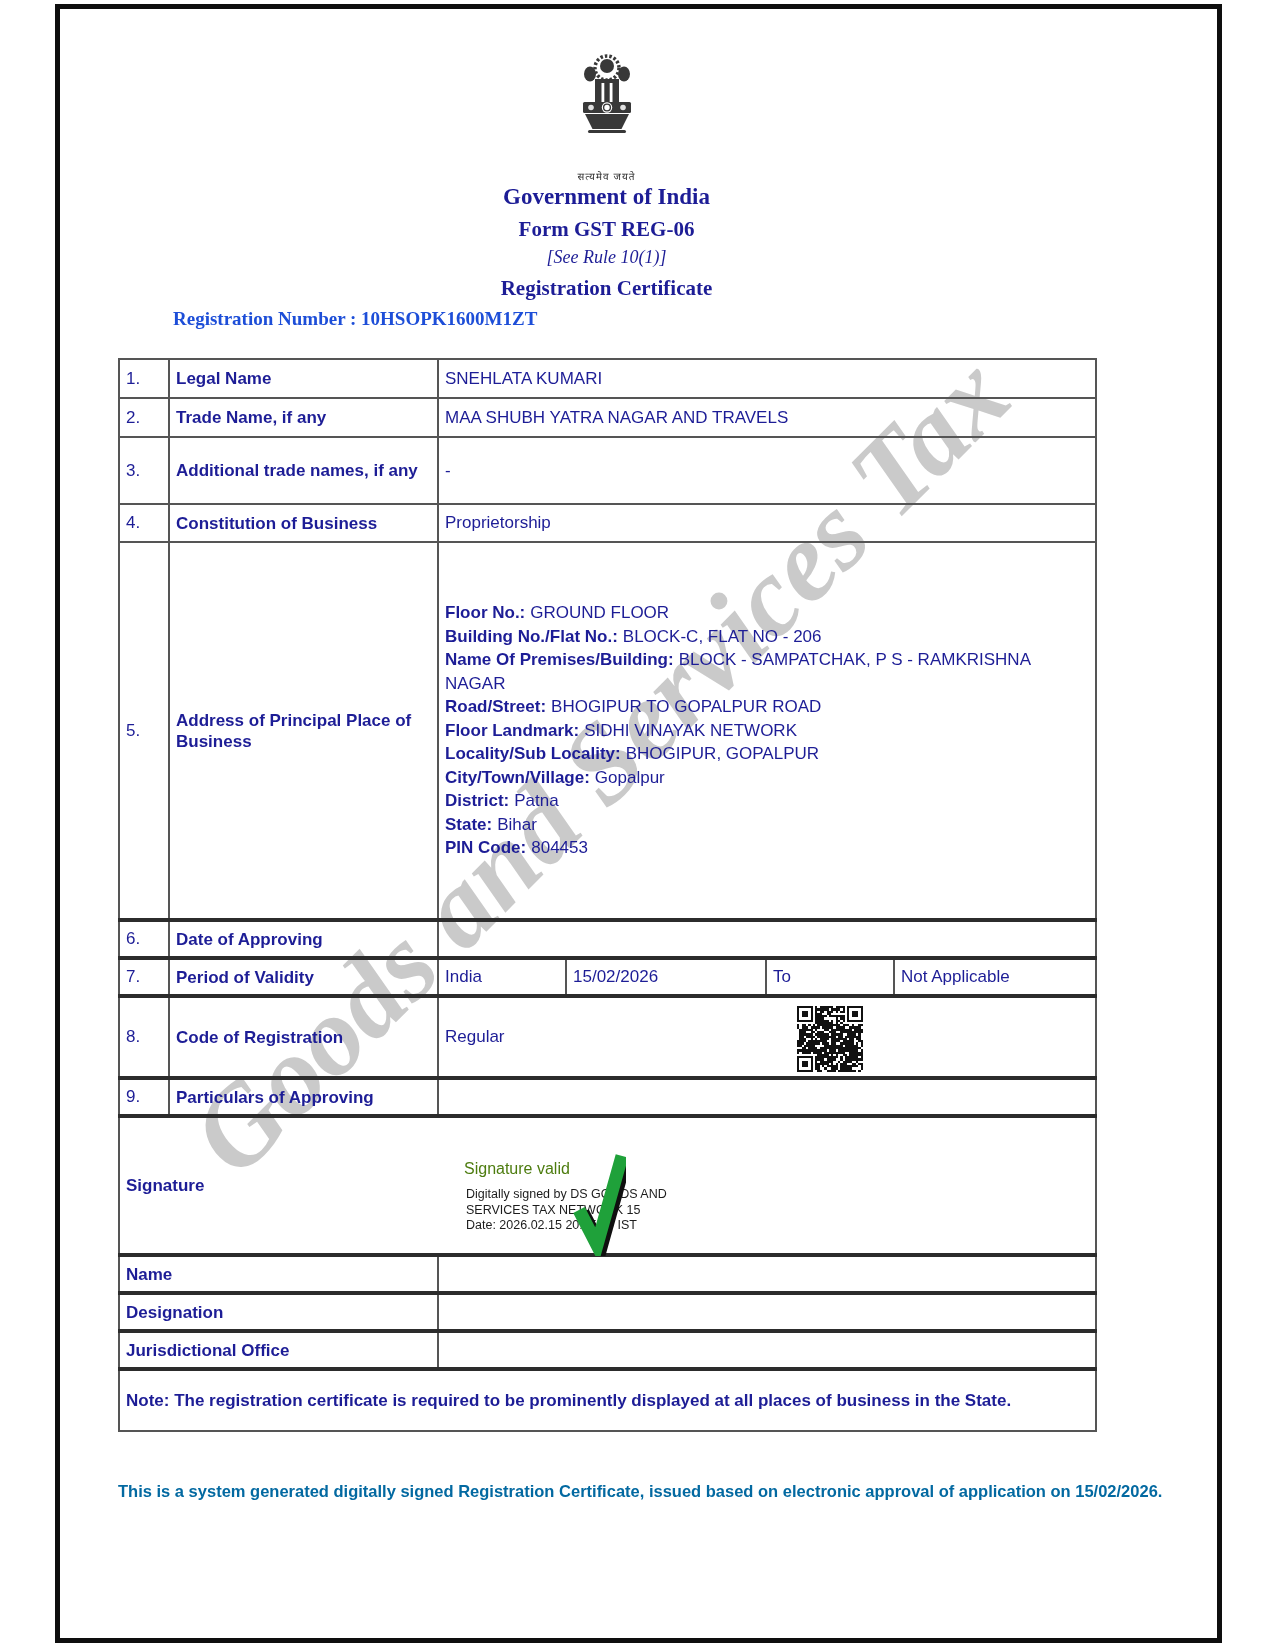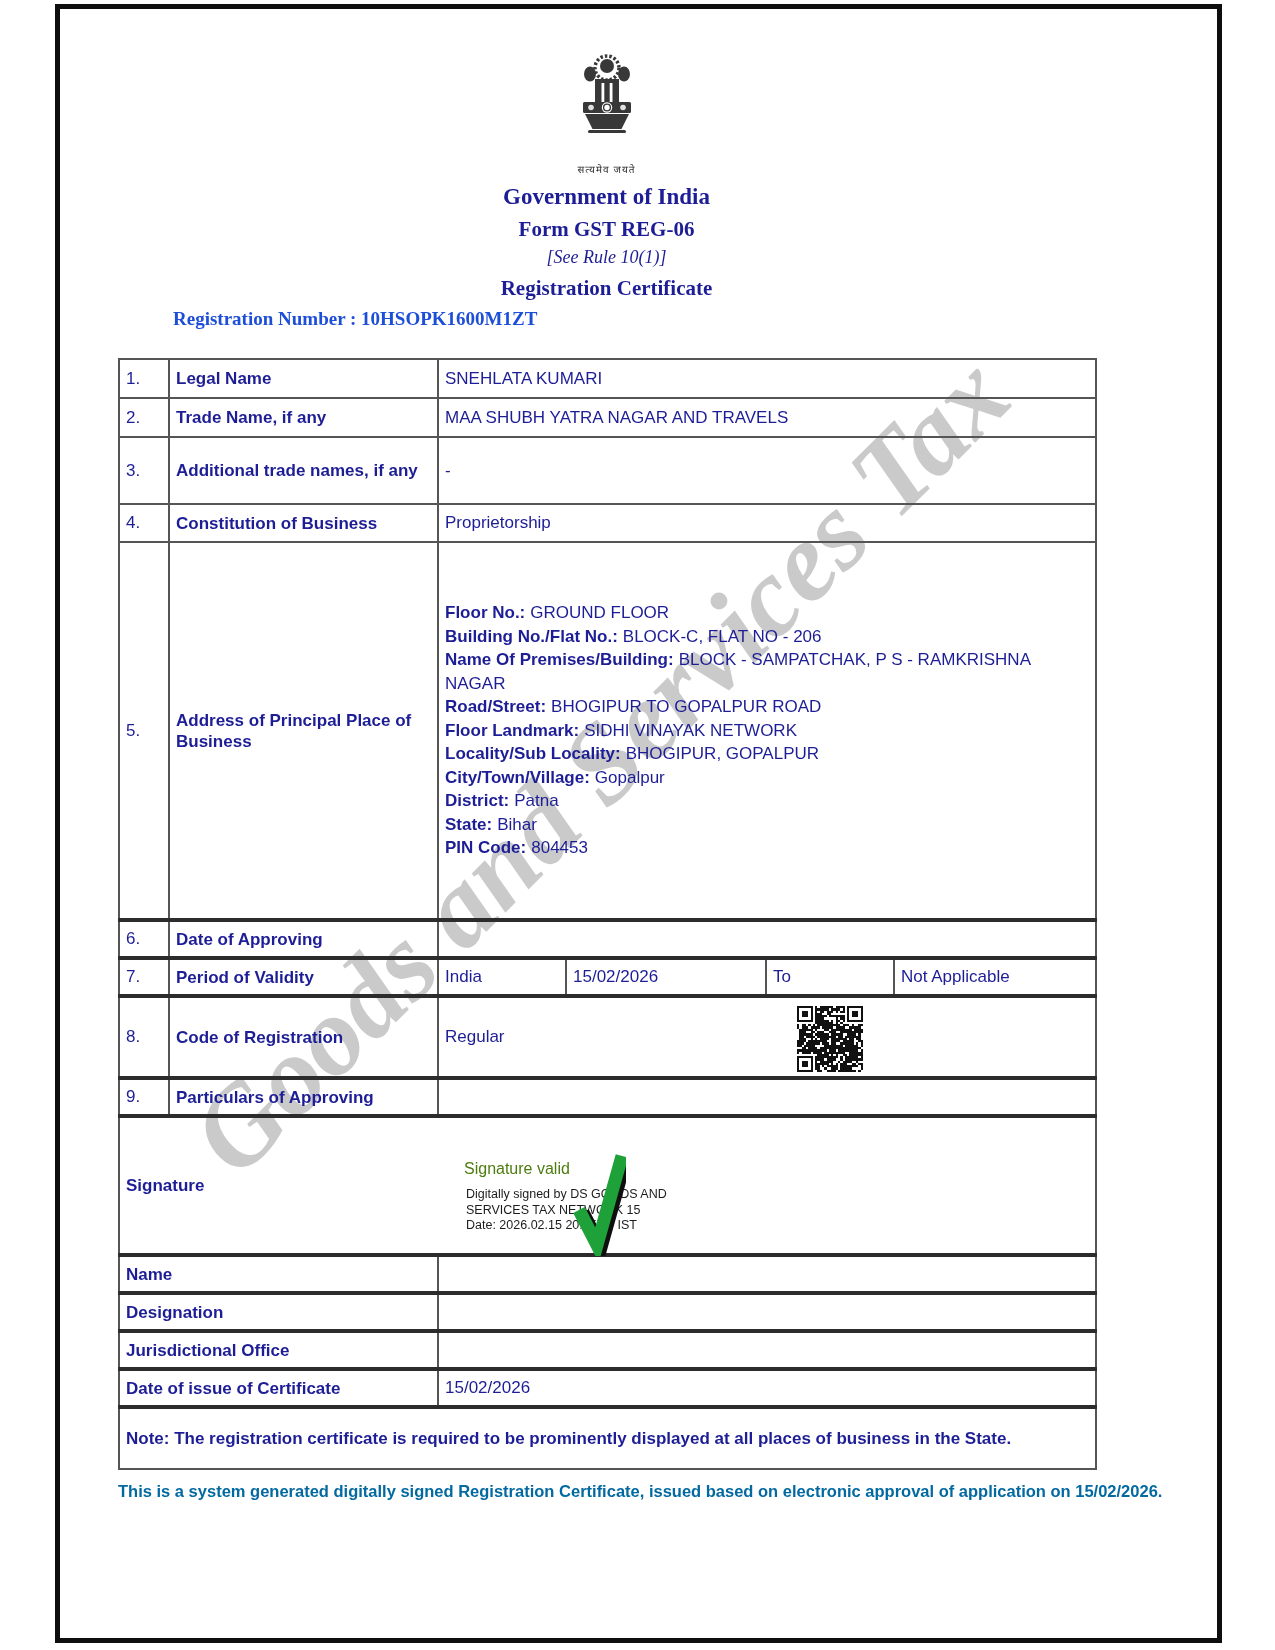--- a/index.html
+++ b/index.html
@@ -10,21 +10,21 @@
   .watermark{position:absolute;left:600px;top:765px;
          transform:translate(-50%,-50%) rotate(-45deg);
          font-family:"Liberation Serif","DejaVu Serif",serif;
          font-style:italic;font-weight:bold;font-size:112px;
          color:rgba(122,122,122,0.40);white-space:nowrap;z-index:0;}
   .content{position:absolute;left:118px;top:0;width:977px;z-index:1;}
   .hdr{position:absolute;left:0;width:100%;text-align:center;
        font-family:"Liberation Serif","DejaVu Serif",serif;
        font-weight:bold;color:#1d1d96;}
   .emblem{top:52px;}
-  .motto{font-size:10px;color:#2a2a2a;margin-top:2px;letter-spacing:1px;
+  .motto{font-size:10px;color:#2a2a2a;margin-top:9px;letter-spacing:1px;
          font-family:"DejaVu Sans",sans-serif;font-weight:normal;}
   .gov{top:184px;font-size:23px;}
   .form{top:217px;font-size:21px;}
   .rule{top:247px;font-size:18px;font-weight:normal;font-style:italic;}
   .title{top:276px;font-size:21px;}
   .regnum{position:absolute;top:308px;left:55px;
        font-family:"Liberation Serif","DejaVu Serif",serif;
        font-weight:bold;font-size:19px;color:#1d4ed8;}
   table.cert{position:absolute;top:358px;left:0;width:977px;
        border-collapse:collapse;table-layout:fixed;color:#1d1d96;background:transparent;}
@@ -793,24 +793,20 @@
       <tr class="thick" style="height:38px">
         <td colspan="2" class="lab">Designation</td>
         <td colspan="4"></td>
       </tr>
 
       <tr class="thick" style="height:38px">
         <td colspan="2" class="lab">Jurisdictional Office</td>
         <td colspan="4"></td>
       </tr>
 
-      <tr class="thick" style="height:38px">
-        <td colspan="2" class="lab">Date of issue of Certificate</td>
-        <td colspan="4">15/02/2026</td>
-      </tr>
 
       <tr class="thick" style="height:62px">
         <td colspan="6" class="notecell">Note: The registration certificate is required to be prominently displayed at all places of business in the State.</td>
       </tr>
     </tbody>
       </table>
   </div>
 
   <div class="footer">This is a system generated digitally signed Registration Certificate, issued based on electronic approval of application on 15/02/2026.</div>
 </div>

